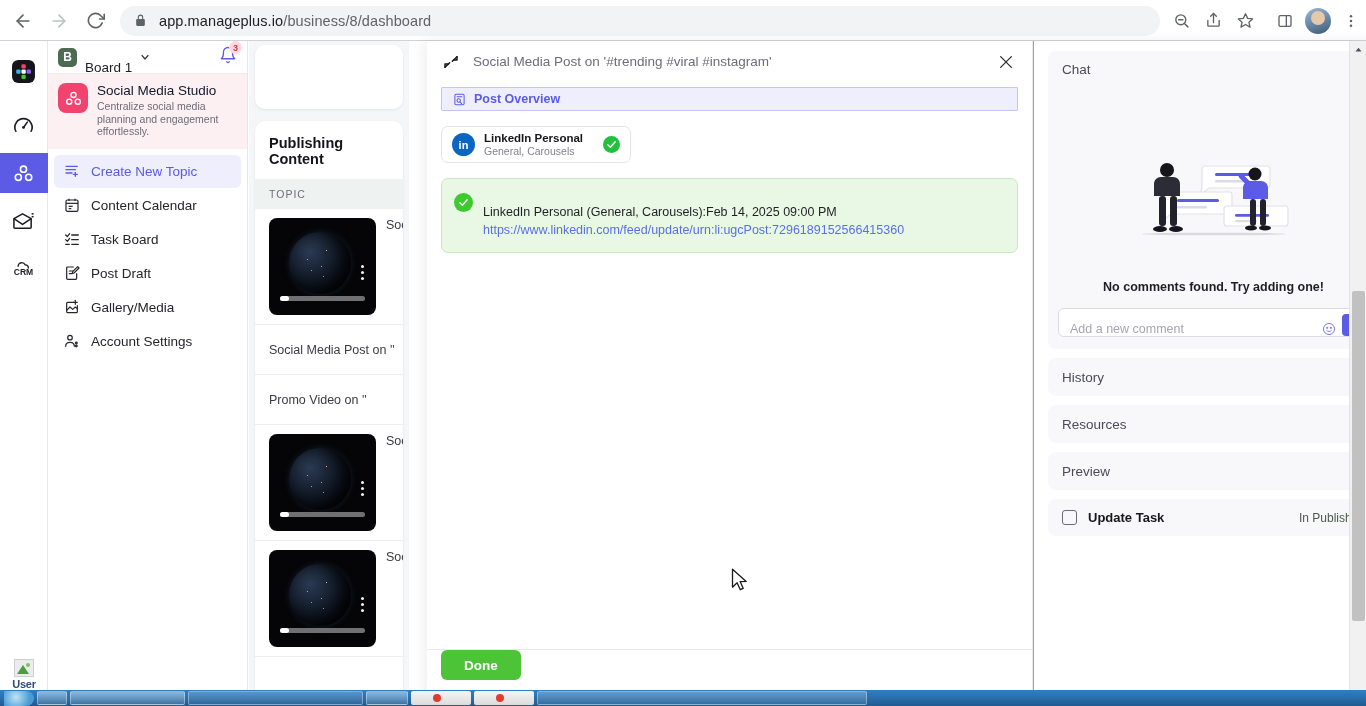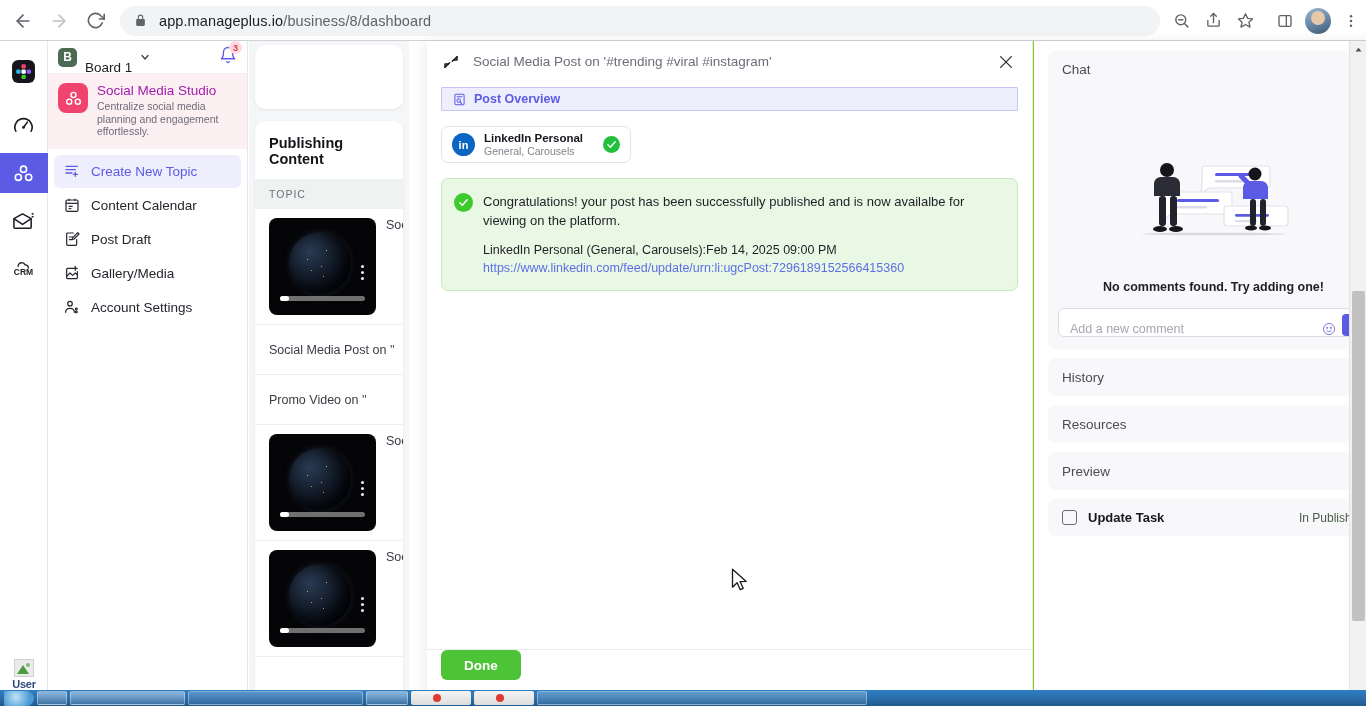--- a/index.html
+++ b/index.html
@@ -118,21 +118,21 @@
     font-size: 9px; width: 13px; height: 13px; display:flex;
     align-items:center; justify-content:center; font-weight: 700;
   }
   .studio-card {
     background: #fdf0f2; padding: 9px 10px 11px 10px; display: flex; gap: 9px;
   }
   .studio-logo {
     width: 30px; height: 30px; border-radius: 8px; background: #f0436d;
     display:flex; align-items:center; justify-content:center; flex: 0 0 auto;
   }
-  .studio-title { font-size: 13.5px; color: #a21caf; line-height: 15px; }
+  .studio-title { font-size: 13.5px; color: #0f172a; line-height: 15px; }
   .studio-sub { font-size: 10.5px; color: #6c6c78; line-height: 12.5px; margin-top: 2px; }
 
   .nav-list { padding: 6px 6px 0 6px; }
   .nav-item {
     display: flex; align-items: center; gap: 11px; height: 33px;
     padding: 0 9px; border-radius: 6px; cursor: pointer;
     font-size: 13.5px; color: #25252c; margin-bottom: 1px;
   }
   .nav-item .nicon { display:flex; width:17px; justify-content:center; color:#25252c; }
   .nav-item.active { background: #eeeefd; color: #5b5be6; }
@@ -524,20 +524,33 @@
               <line x1="7.5" y1="2.5" x2="7.5" y2="6"></line>
               <line x1="16.5" y1="2.5" x2="16.5" y2="6"></line>
               <line x1="7" y1="14" x2="13" y2="14"></line>
               <line x1="7" y1="17.5" x2="11" y2="17.5"></line>
             </svg>
         </span>
         <span>Content Calendar</span>
       </div>
       <div class="nav-item">
         <span class="nicon">
+          <svg width="16" height="16" viewBox="0 0 24 24" fill="none" stroke="currentColor" stroke-width="1.9" stroke-linecap="round">
+              <polyline points="2.5 6 5 8.5 8.5 4"></polyline>
+              <polyline points="2.5 13 5 15.5 8.5 11"></polyline>
+              <line x1="2.5" y1="20" x2="8" y2="20"></line>
+              <line x1="11.5" y1="6" x2="21.5" y2="6"></line>
+              <line x1="11.5" y1="13" x2="21.5" y2="13"></line>
+              <line x1="11.5" y1="20" x2="21.5" y2="20"></line>
+            </svg>
+        </span>
+        <span>Task Board</span>
+      </div>
+      <div class="nav-item">
+        <span class="nicon">
           <svg width="16" height="16" viewBox="0 0 24 24" fill="none" stroke="currentColor" stroke-width="1.8" stroke-linecap="round" stroke-linejoin="round">
               <path d="M19 13v7a1.5 1.5 0 0 1-1.5 1.5h-12A1.5 1.5 0 0 1 4 20V4.5A1.5 1.5 0 0 1 5.5 3H14"></path>
               <line x1="8" y1="9" x2="13" y2="9"></line>
               <line x1="8" y1="13" x2="12" y2="13"></line>
               <path d="M20.5 2.5l2 2L15 12l-2.6.6.6-2.6z"></path>
             </svg>
         </span>
         <span>Post Draft</span>
       </div>
       <div class="nav-item">
@@ -666,21 +679,20 @@
         </div>
       </div>
 
       <div class="success-box">
         <div class="succ-icon">
           <svg width="11" height="11" viewBox="0 0 24 24" fill="none" stroke="currentColor" stroke-width="3" stroke-linecap="round" stroke-linejoin="round">
               <polyline points="4 12.5 9.5 18 20 6"></polyline>
             </svg>
         </div>
         <div style="flex:1;">
-          <div class="succ-text">Congratulations! your post has been successfully published and is now availalbe for viewing on the platform.</div>
           <div class="succ-meta">LinkedIn Personal (General, Carousels):Feb 14, 2025 09:00 PM</div>
           <a class="succ-link" href="#">https://www.linkedin.com/feed/update/urn:li:ugcPost:7296189152566415360</a>
         </div>
       </div>
 
       <div class="modal-footer">
         <button class="done-btn">Done</button>
       </div>
     </div>
 

